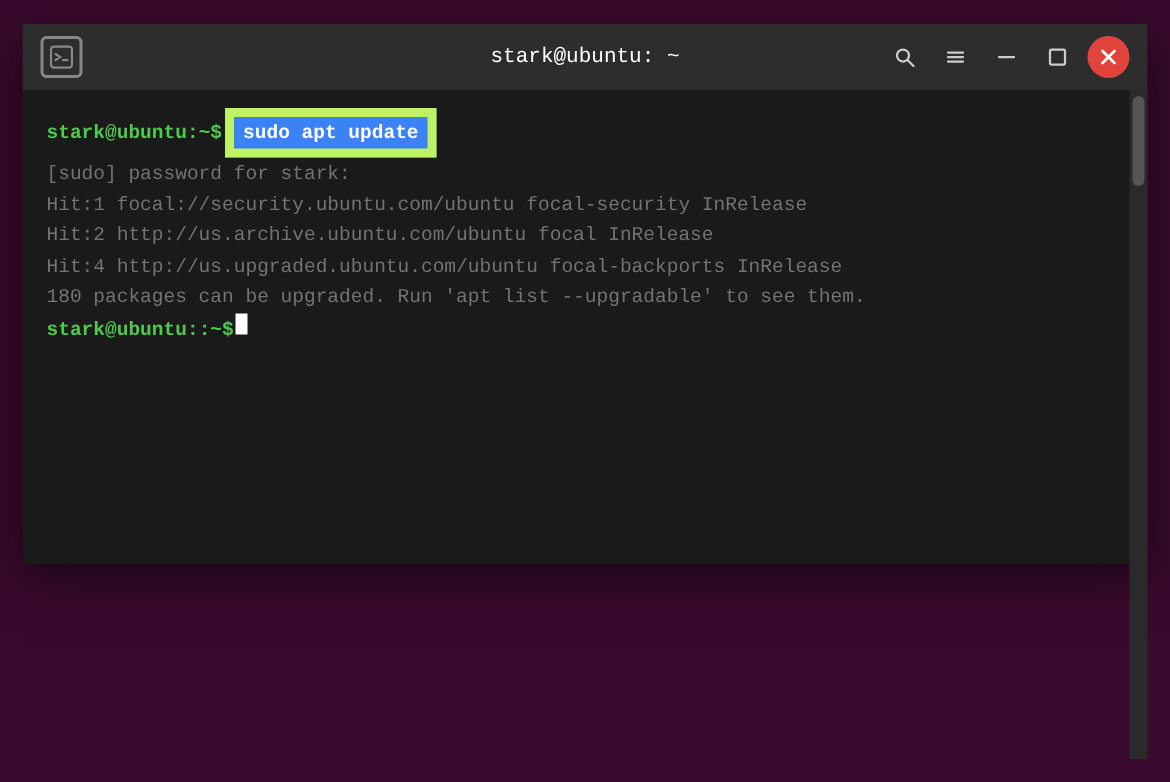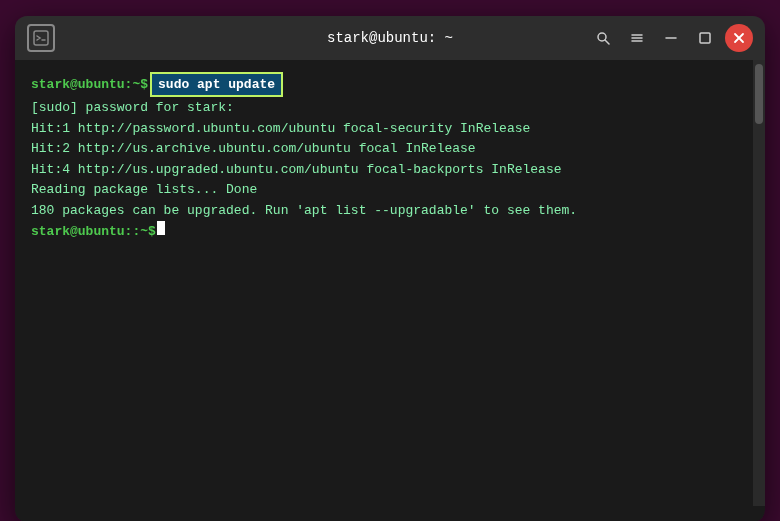--- a/index.html
+++ b/index.html
@@ -13,22 +13,22 @@
       height: 521px;
       background: #3a0a2e;
       display: flex;
       align-items: center;
       justify-content: center;
       font-family: 'Courier New', Courier, monospace;
     }
 
     .window {
       width: 750px;
-      height: 506px;
-      border-radius: 12px;
+      height: 360px;
+      border-radius: 0;
       overflow: hidden;
       box-shadow: 0 8px 32px rgba(0,0,0,0.6);
       display: flex;
       flex-direction: column;
     }
 
     .titlebar {
       background: #2d2d2d;
       height: 44px;
       display: flex;
@@ -112,31 +112,31 @@
       margin-bottom: 1px;
     }
 
     .prompt-green {
       color: #4ec94e;
       font-weight: bold;
       white-space: nowrap;
     }
 
     .command-highlight {
-      background: #0c4a6e;
+      background: #3b82f6;
       color: #ffffff;
       padding: 1px 6px;
-      border: 2px solid #bef264;
+      border: 6px solid #bef264;
       margin-left: 2px;
       font-weight: bold;
       white-space: nowrap;
     }
 
     .text-white {
-      color: #86efac;
+      color: #737373;
     }
 
     .cursor {
       display: inline-block;
       width: 8px;
       height: 14px;
       background: #ffffff;
       vertical-align: middle;
       margin-left: 1px;
     }
@@ -223,35 +223,32 @@
         <span class="prompt-green">stark@ubuntu:</span>
         <span class="prompt-green">~$</span>
         <span class="command-highlight"> sudo apt update</span>
       </div>
 
       <div class="line">
         <span class="text-white">[sudo] password for stark:</span>
       </div>
 
       <div class="line">
-        <span class="text-white">Hit:1 http://password.ubuntu.com/ubuntu focal-security InRelease</span>
+        <span class="text-white">Hit:1 focal://security.ubuntu.com/ubuntu focal-security InRelease</span>
       </div>
 
       <div class="line">
         <span class="text-white">Hit:2 http://us.archive.ubuntu.com/ubuntu focal InRelease</span>
       </div>
 
 
       <div class="line">
         <span class="text-white">Hit:4 http://us.upgraded.ubuntu.com/ubuntu focal-backports InRelease</span>
       </div>
 
-      <div class="line">
-        <span class="text-white">Reading package lists... Done</span>
-      </div>
 
 
 
       <div class="line">
         <span class="text-white">180 packages can be upgraded. Run 'apt list --upgradable' to see them.</span>
       </div>
 
       <div class="line">
         <span class="prompt-green">stark@ubuntu:</span>
         <span class="prompt-green">:~$</span>

